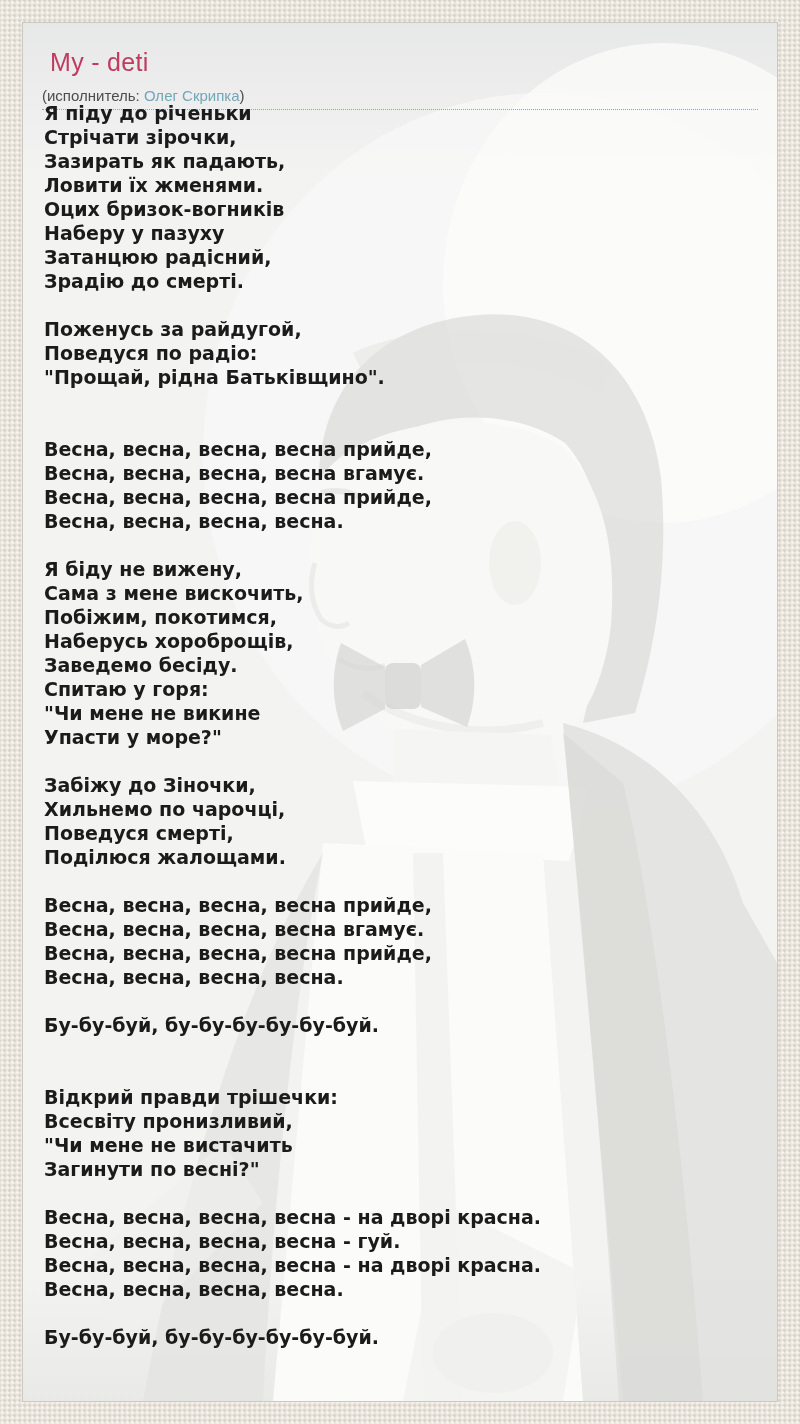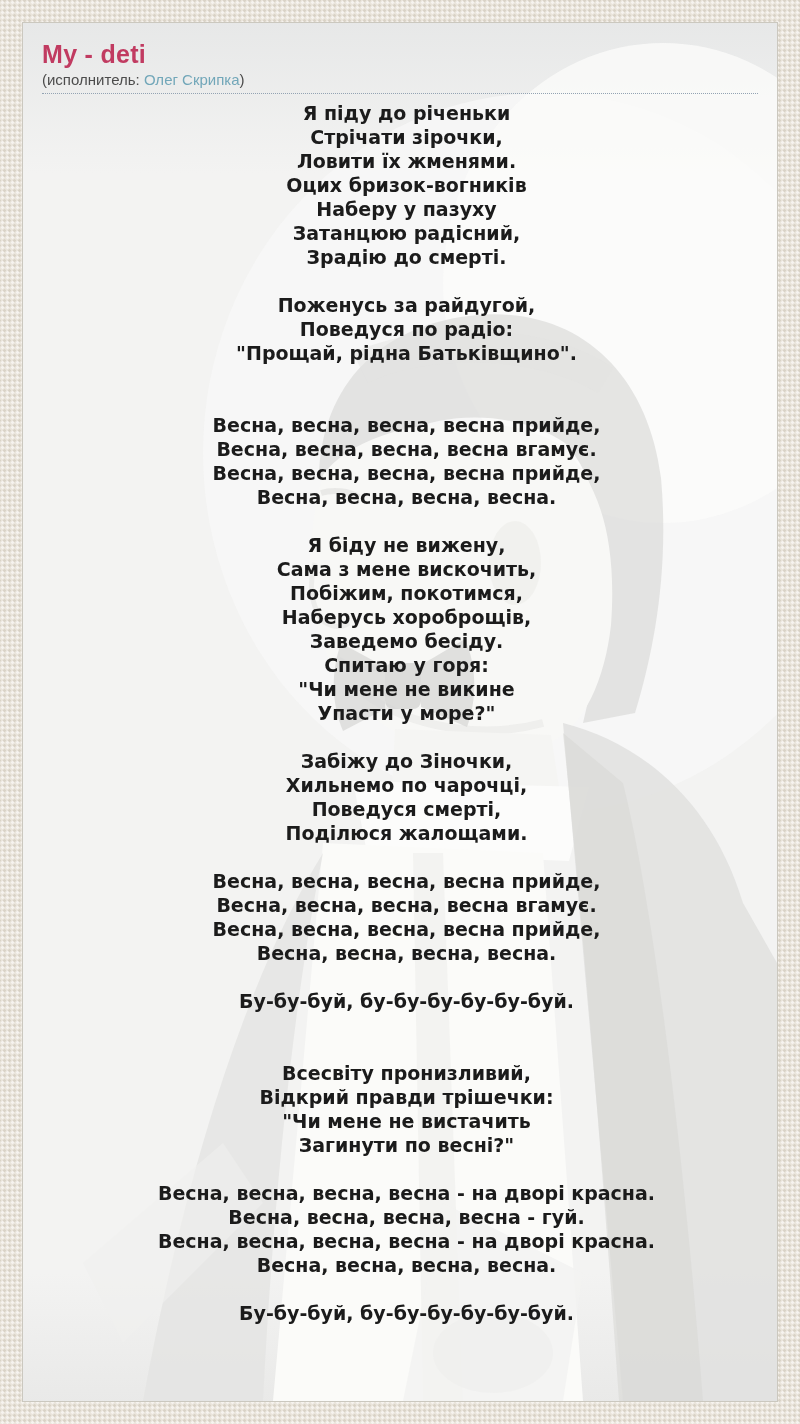--- a/index.html
+++ b/index.html
@@ -20,36 +20,36 @@
     background:linear-gradient(180deg,#e7e8e8 0px,#f3f3f2 150px,#f3f3f2 1250px,#e9e9e8 1380px);
     overflow:hidden;
   }
   .portrait{position:absolute;left:0;top:0;width:754px;height:1378px;pointer-events:none;}
   .header{
     position:absolute;left:19px;right:19px;top:16px;
     border-bottom:1px dotted #93a3b3;
     padding-bottom:3px;
   }
   .title{
-    margin:0;
+    margin:8px;
     font-family:"Liberation Sans",sans-serif;
-    font-size:25px;line-height:30px;font-weight:bold;
+    font-size:25px;line-height:30px;font-weight:normal;
     color:#c13b61;letter-spacing:.3px;
   }
   .artist-line{
     font-size:15px;line-height:21px;color:#4c4c4c;white-space:pre-wrap;
   }
   .artist-link{color:#72a7b9;text-decoration:none;cursor:pointer;margin-top:28px;}
   .lyrics{
     position:absolute;left:21px;top:78px;right:8px;
     font-family:"DejaVu Sans","Liberation Sans",sans-serif;
     font-weight:bold;font-size:19px;line-height:24px;
     color:#1b1b1b;
   }
-  .lyric-line{height:24px;white-space:pre;text-align:center;}
+  .lyric-line{height:24px;white-space:pre;}
 </style>
 </head>
 <body>
 
 <div class="card">
 
   <svg class="portrait" viewBox="0 0 754 1378" preserveAspectRatio="none" aria-hidden="true">
 
     <ellipse cx="520" cy="430" rx="340" ry="360" fill="#f8f8f7" opacity="0.8"></ellipse>
     <ellipse cx="640" cy="260" rx="220" ry="240" fill="#fbfbfa" opacity="0.8"></ellipse>
@@ -93,20 +93,21 @@
   </svg>
 
   <div class="header">
     <h1 class="title">My - deti</h1>
     <div class="artist-line"><span>(исполнитель: </span><a class="artist-link">Олег Скрипка</a><span>)</span></div>
   </div>
 
   <div class="lyrics" id="lyrics">
       <div class="lyric-line">Я піду до річеньки</div>
       <div class="lyric-line">Стрічати зірочки,</div>
+      <div class="lyric-line">Зазирать як падають,</div>
       <div class="lyric-line">Ловити їх жменями.</div>
       <div class="lyric-line">Оцих бризок-вогників</div>
       <div class="lyric-line">Наберу у пазуху</div>
       <div class="lyric-line">Затанцюю радісний,</div>
       <div class="lyric-line">Зрадію до смерті.</div>
       <div class="lyric-line">&nbsp;</div>
       <div class="lyric-line">Поженусь за райдугой,</div>
       <div class="lyric-line">Поведуся по радіо:</div>
       <div class="lyric-line">"Прощай, рідна Батьківщино".</div>
       <div class="lyric-line">&nbsp;</div>
@@ -131,22 +132,22 @@
       <div class="lyric-line">Поділюся жалощами.</div>
       <div class="lyric-line">&nbsp;</div>
       <div class="lyric-line">Весна, весна, весна, весна прийде,</div>
       <div class="lyric-line">Весна, весна, весна, весна вгамує.</div>
       <div class="lyric-line">Весна, весна, весна, весна прийде,</div>
       <div class="lyric-line">Весна, весна, весна, весна.</div>
       <div class="lyric-line">&nbsp;</div>
       <div class="lyric-line">Бу-бу-буй, бу-бу-бу-бу-бу-буй.</div>
       <div class="lyric-line">&nbsp;</div>
       <div class="lyric-line">&nbsp;</div>
+      <div class="lyric-line">Відкрий правди трішечки:</div>
       <div class="lyric-line">Всесвіту пронизливий,</div>
-      <div class="lyric-line">Відкрий правди трішечки:</div>
       <div class="lyric-line">"Чи мене не вистачить</div>
       <div class="lyric-line">Загинути по весні?"</div>
       <div class="lyric-line">&nbsp;</div>
       <div class="lyric-line">Весна, весна, весна, весна - на дворі красна.</div>
       <div class="lyric-line">Весна, весна, весна, весна - гуй.</div>
       <div class="lyric-line">Весна, весна, весна, весна - на дворі красна.</div>
       <div class="lyric-line">Весна, весна, весна, весна.</div>
       <div class="lyric-line">&nbsp;</div>
       <div class="lyric-line">Бу-бу-буй, бу-бу-бу-бу-бу-буй.</div>
     </div>

